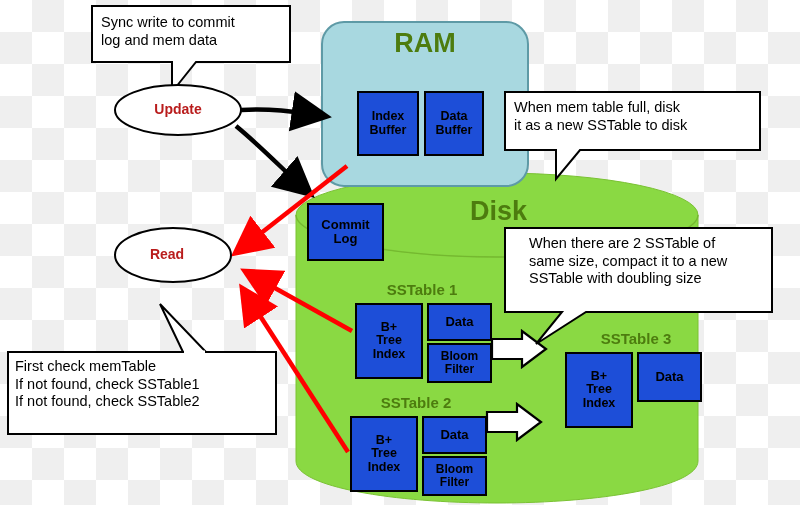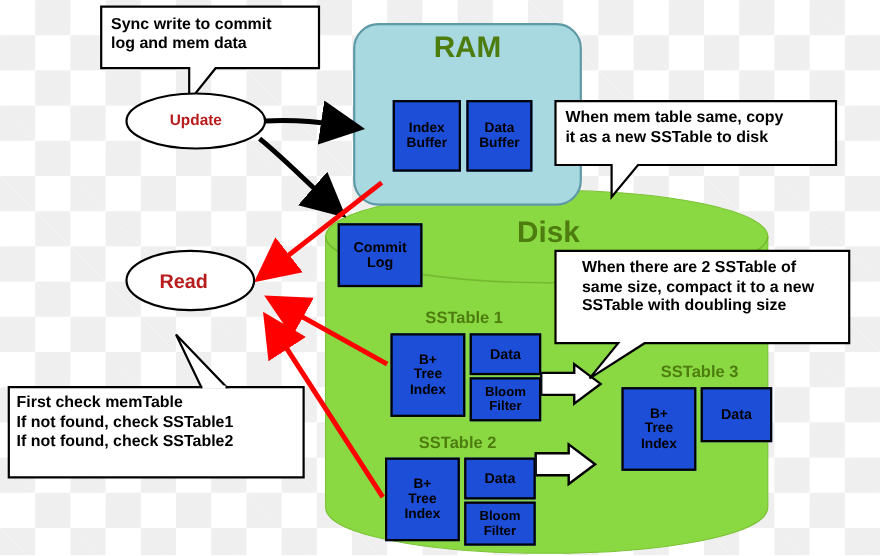--- a/index.html
+++ b/index.html
@@ -46,21 +46,21 @@
   .label {
     position: absolute;
     color: #4d7c0f;
     font-weight: bold;
     text-align: center;
     white-space: nowrap;
   }
   .callout-text {
     position: absolute;
     color: #000000;
-    font-weight: bold;
+    font-weight: normal;
     line-height: 1.22;
     white-space: pre-line;
     text-align: left;
   }
   .ellipse-label {
     position: absolute;
     color: #b91c1c;
     font-weight: bold;
     text-align: center;
     width: 100%;
@@ -130,21 +130,21 @@
     <ellipse cx="178" cy="110" rx="63" ry="25" fill="#ffffff" stroke="#000000" stroke-width="2"></ellipse>
     <ellipse cx="173" cy="255" rx="58" ry="27" fill="#ffffff" stroke="#000000" stroke-width="2"></ellipse>
   </svg>
 
   <div class="label" style="left:322px; top:28px; width:206px; font-size:27px;">RAM</div>
 
 
   <div class="label" style="left:470px; top:196px; width:160px; font-size:27px; text-align:left;">Disk</div>
 
   <div class="ellipse-label" style="left:115px; top:101px; width:126px; font-size:14px;">Update</div>
-  <div class="ellipse-label" style="left:115px; top:246px; width:104px; font-size:18px;">Read</div>
+  <div class="ellipse-label" style="left:115px; top:246px; width:104px; font-size:14px;">Read</div>
 
   <div class="box" style="left:357px; top:91px; width:62px; height:65px; font-size:12.5px; white-space:pre-line;">Index
 Buffer</div>
   <div class="box" style="left:424px; top:91px; width:60px; height:65px; font-size:12.5px; white-space:pre-line;">Data
 Buffer</div>
 
   <div class="box" style="left:307px; top:203px; width:77px; height:58px; font-size:13px; white-space:pre-line;">Commit
 Log</div>
 
   <div class="label" style="left:362px; top:281px; width:120px; font-size:15px;">SSTable 1</div>
@@ -165,21 +165,21 @@
 
   <div class="label" style="left:576px; top:330px; width:120px; font-size:15px;">SSTable 3</div>
   <div class="box" style="left:565px; top:352px; width:68px; height:76px; font-size:12.5px; white-space:pre-line;">B+
 Tree
 Index</div>
   <div class="box" style="left:637px; top:352px; width:65px; height:50px; font-size:13px;">Data</div>
 
   <div class="callout-text" style="left:101px; top:14px; width:186px; font-size:14.5px;">Sync write to commit
 log and mem data</div>
 
-  <div class="callout-text" style="left:514px; top:99px; width:244px; font-size:14.5px;">When mem table same, copy
+  <div class="callout-text" style="left:514px; top:99px; width:244px; font-size:14.5px;">When mem table full, disk
 it as a new SSTable to disk</div>
 
   <div class="callout-text" style="left:515px; top:235px; width:256px; font-size:14.5px;margin-left:14px;">When there are 2 SSTable of
 same size, compact it to a new
 SSTable with doubling size</div>
 
   <div class="callout-text" style="left:15px; top:358px; width:262px; font-size:14.5px;">First check memTable
 If not found, check SSTable1
 If not found, check SSTable2</div>
 </div>

